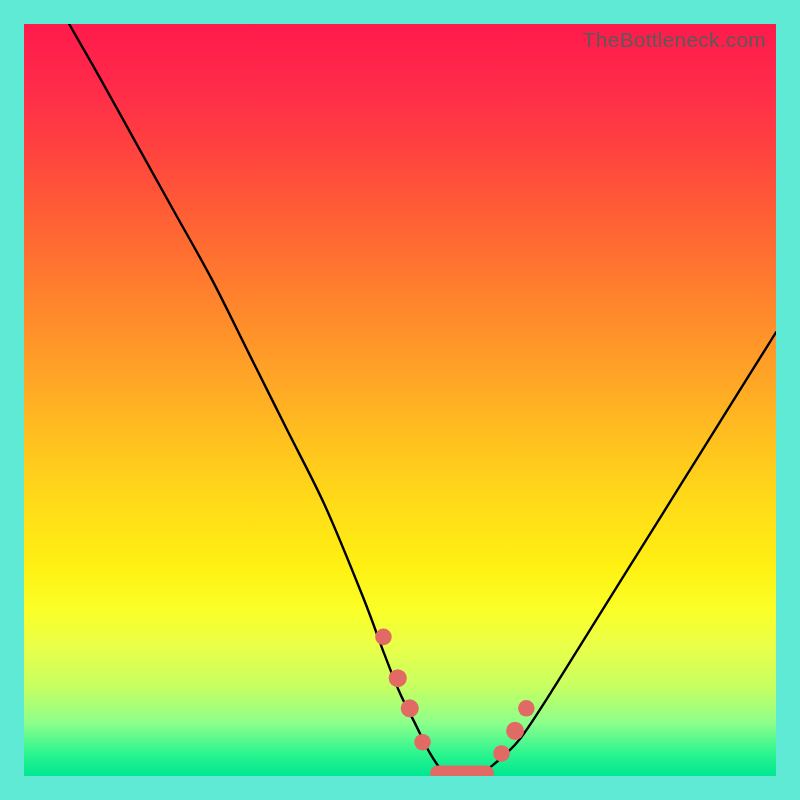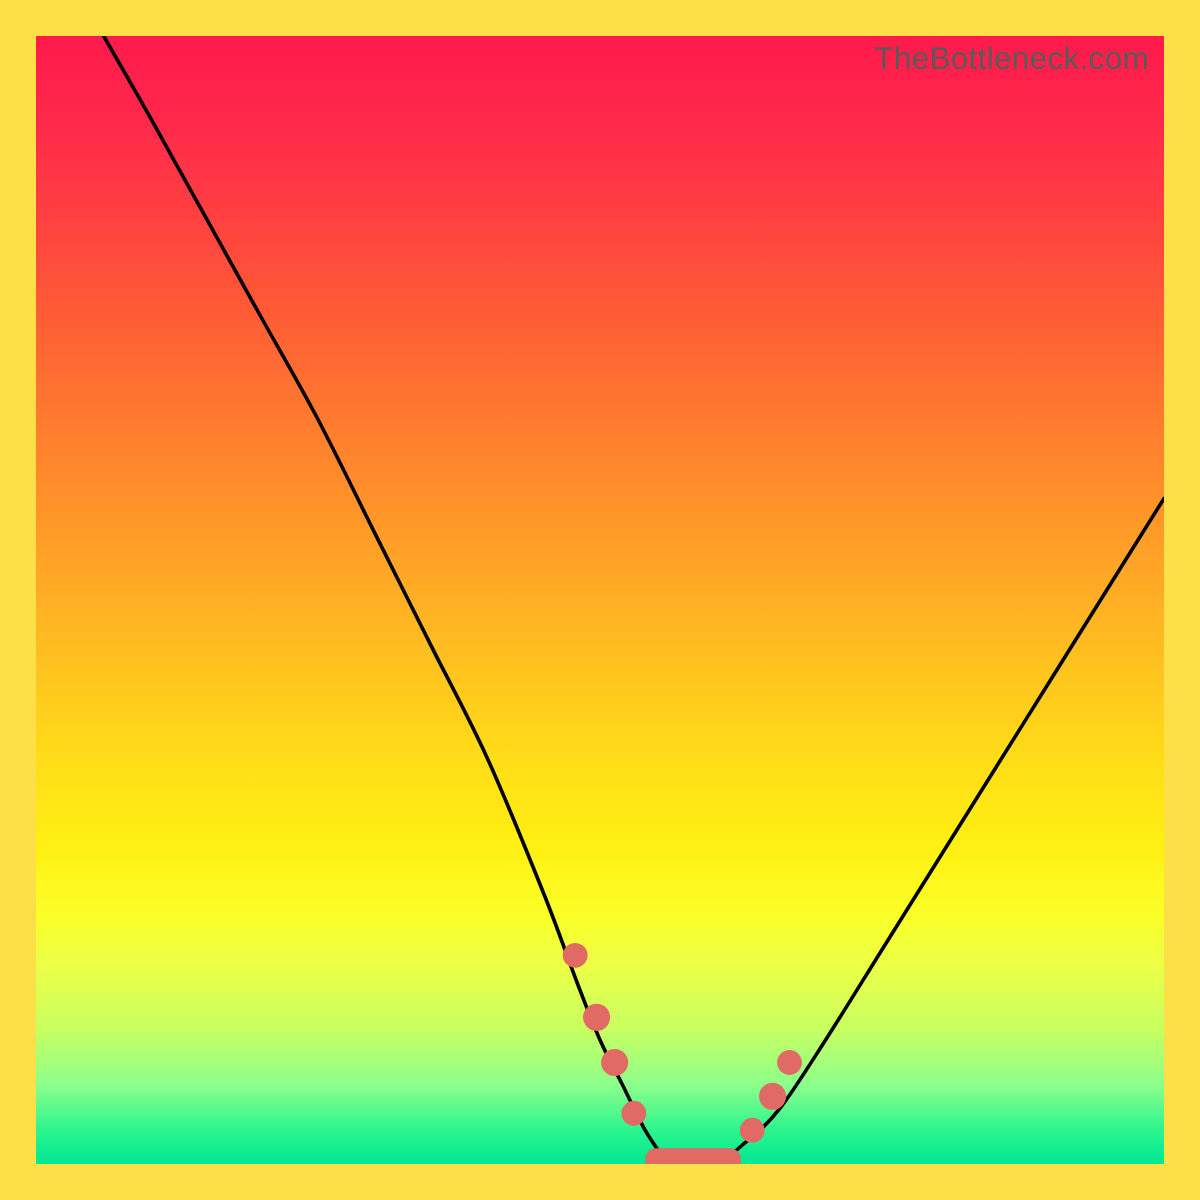--- a/index.html
+++ b/index.html
@@ -8,21 +8,21 @@
     width: 800px;
     height: 800px;
     overflow: hidden;
     background: #000;
     font-family: Arial, Helvetica, sans-serif;
   }
   .frame {
     position: relative;
     width: 800px;
     height: 800px;
-    background: #fde047;
+    background: #5eead4;
   }
   .plot {
     position: absolute;
     left: 24px;
     top: 24px;
     width: 752px;
     height: 752px;
     background: linear-gradient(to bottom,
       #ff1a4b 0%,
       #ff2a4a 8%,

